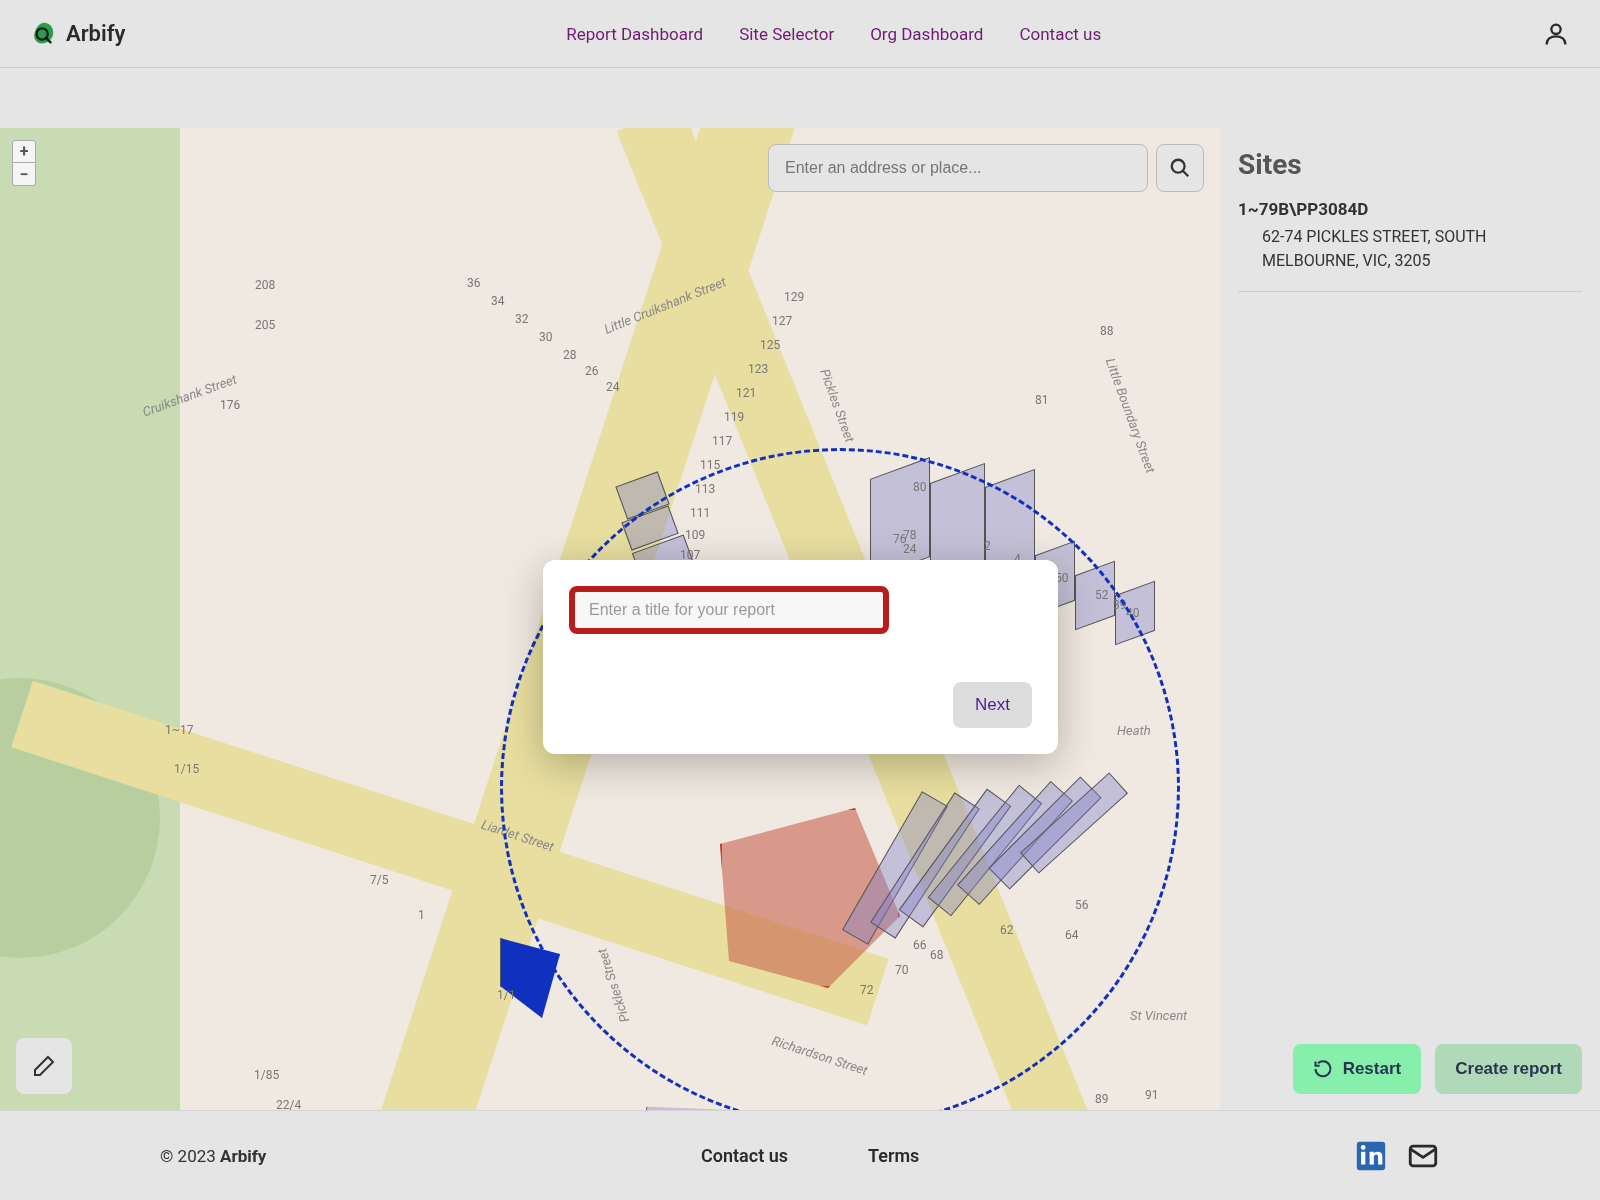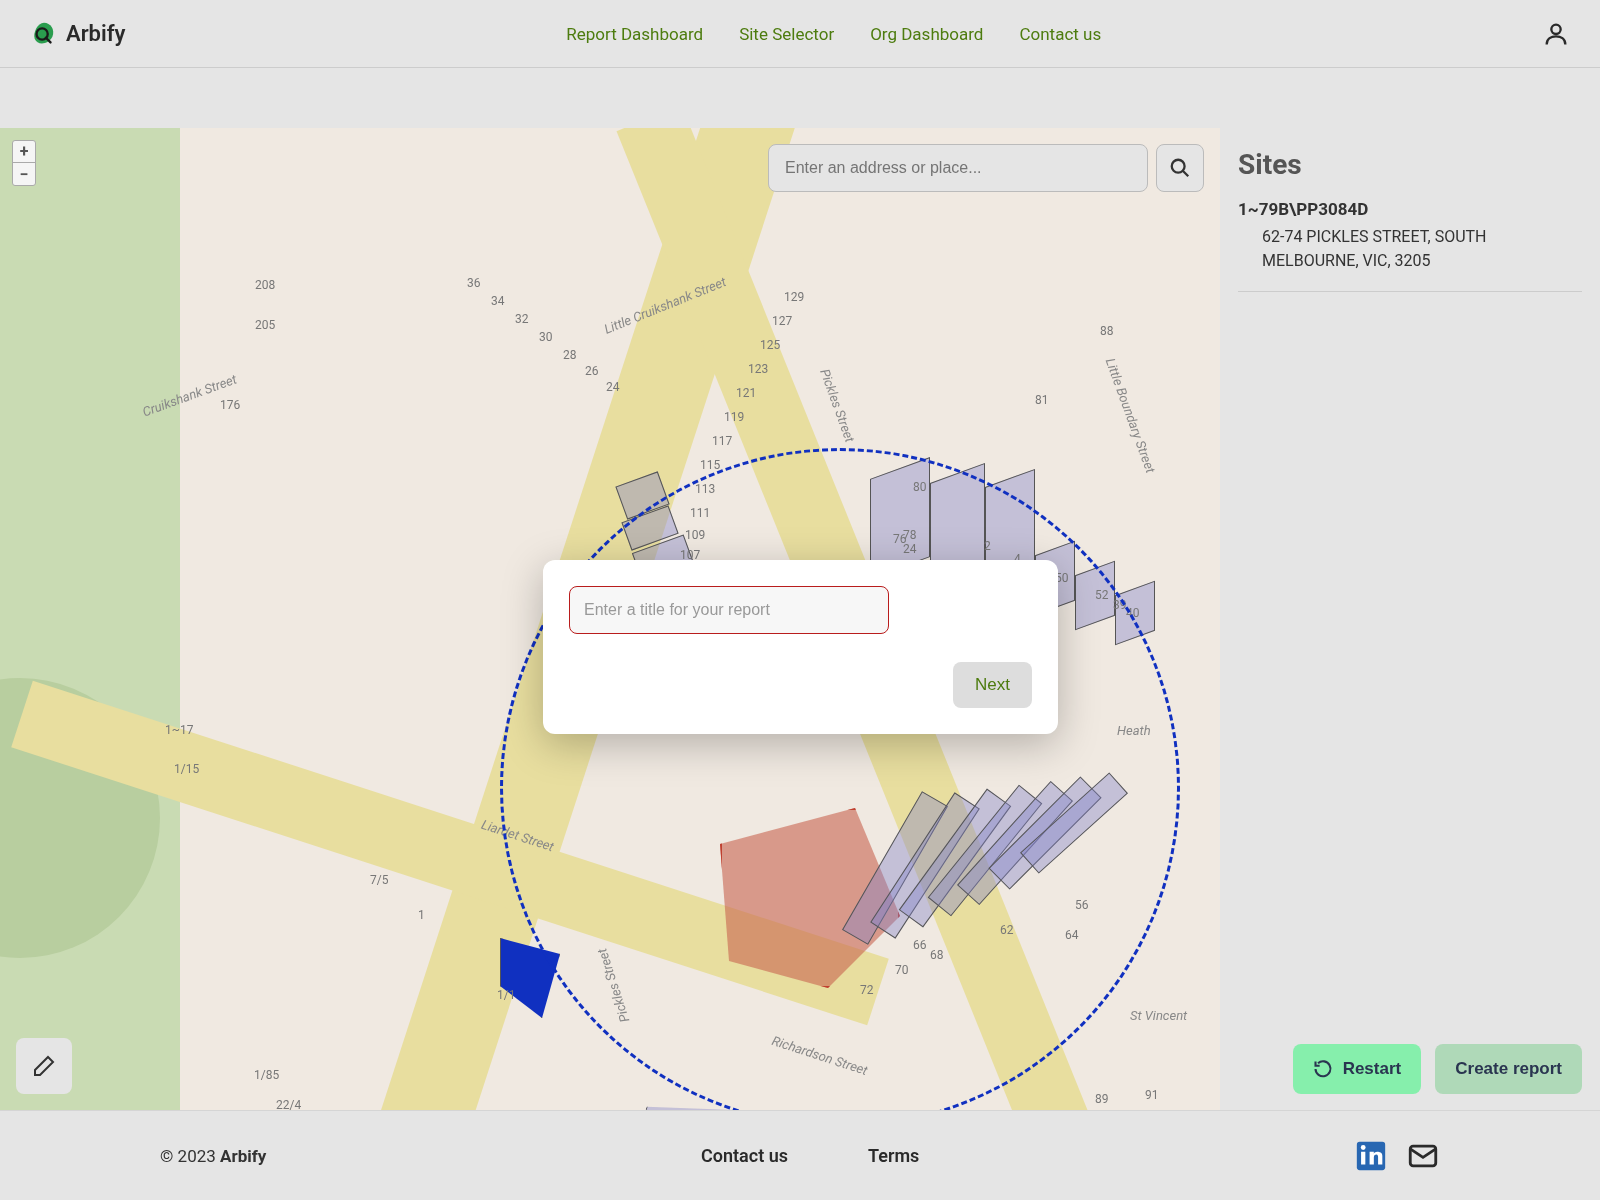--- a/index.html
+++ b/index.html
@@ -4,21 +4,21 @@
   <style>
     * { margin: 0; padding: 0; box-sizing: border-box; }
     body { font-family: -apple-system, BlinkMacSystemFont, 'Segoe UI', Roboto, sans-serif; background: #e5e5e5; width: 1600px; height: 1200px; position: relative; overflow: hidden; }
     
     
     .header { background: #e5e5e5; height: 68px; display: flex; align-items: center; padding: 0 30px; border-bottom: 1px solid #ccc; }
     .logo { display: flex; align-items: center; gap: 8px; }
     .logo-icon { width: 28px; height: 28px; }
     .logo-text { font-size: 22px; font-weight: 600; color: #2a2a2a; }
     .nav { flex: 1; display: flex; justify-content: center; gap: 36px; }
-    .nav-item { color: #4d7c0f; font-size: 17px; cursor: pointer; }
+    .nav-item { color: #701a75; font-size: 17px; cursor: pointer; }
     .user-icon { width: 28px; height: 28px; cursor: pointer; }
     
     
     .content { display: flex; height: calc(100% - 68px - 90px); padding-top: 60px; }
     
     
     .map-panel { flex: 1; position: relative; background: #f0e9e1; overflow: hidden; }
     .map-bg { position: absolute; inset: 0; }
     .green-area { position: absolute; left: 0; top: 0; width: 180px; height: 100%; background: #c9dbb3; }
     .green-circle { position: absolute; left: -120px; top: 550px; width: 280px; height: 280px; background: #b8ce9f; border-radius: 50%; }
@@ -81,24 +81,24 @@
     .footer-nav { flex: 1; display: flex; justify-content: center; gap: 80px; }
     .footer-link { font-size: 18px; font-weight: 600; color: #2a2a2a; cursor: pointer; }
     .social { display: flex; gap: 18px; }
     .social-icon { width: 34px; height: 34px; cursor: pointer; }
     
     
     .modal { position: absolute; left: 543px; top: 560px; width: 515px; background: #fff; border-radius: 12px; padding: 26px; box-shadow: 0 10px 40px rgba(0,0,0,0.25); }
     .modal-header { display: flex; justify-content: space-between; align-items: center; margin-bottom: 16px; }
     .modal-title { font-size: 20px; font-weight: 700; color: #2a2a2a; }
     .modal-close { width: 20px; height: 20px; cursor: pointer; display: flex; align-items: center; justify-content: center; }
-    .modal-input { width: 320px; height: 48px; border: 1px solid #b91c1c; border-radius: 8px; padding: 0 14px; font-size: 16px; background: #f7f7f7; }
+    .modal-input { width: 320px; height: 48px; border: 6px solid #b91c1c; border-radius: 8px; padding: 0 14px; font-size: 16px; background: #f7f7f7; }
     .modal-input::placeholder { color: #999; }
     .modal-actions { display: flex; justify-content: flex-end; margin-top: 28px; }
-    .modal-next { background: #ddd; color: #4d7c0f; height: 46px; padding: 0 22px; border-radius: 8px; font-size: 17px; font-weight: 500; border: none; cursor: pointer; }
+    .modal-next { background: #ddd; color: #4c1d95; height: 46px; padding: 0 22px; border-radius: 8px; font-size: 17px; font-weight: 500; border: none; cursor: pointer; margin-top: 20px; }
   </style>
 </head>
 <body>
 
 <div class="header">
   <div class="logo">
     <svg class="logo-icon" viewBox="0 0 30 30">
       <path d="M15 3 C22 3 27 10 24 18 C20 26 8 28 5 20 C3 14 8 3 15 3 Z" fill="#2a9d4e"></path>
       <circle cx="13" cy="15" r="6" fill="none" stroke="#1a1a1a" stroke-width="2.5"></circle>
       <line x1="17" y1="19" x2="22" y2="24" stroke="#1a1a1a" stroke-width="2.5" stroke-linecap="round"></line>

